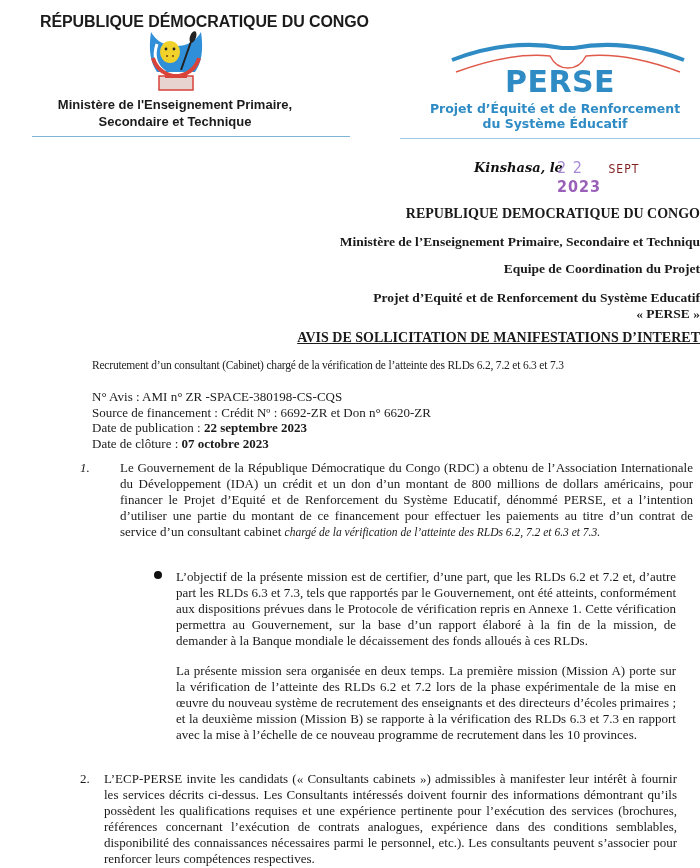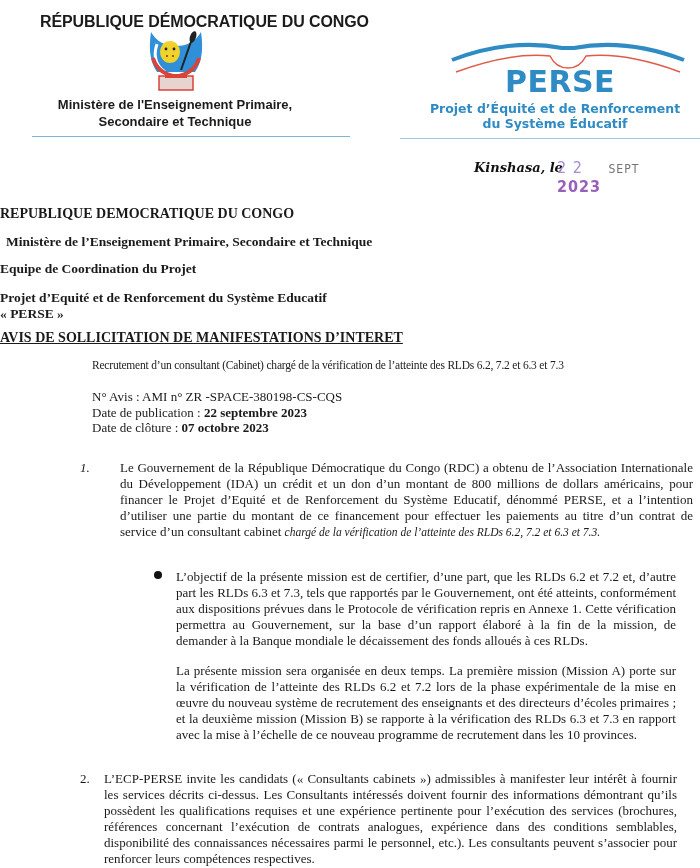--- a/index.html
+++ b/index.html
@@ -15,25 +15,25 @@
   
   .perse-arc { left: 450px; top: 38px; width: 236px; height: 36px; }
   .perse-word { left: 440px; top: 64px; width: 240px; text-align: center; font-family: "DejaVu Sans", sans-serif; font-weight: bold; font-size: 30px; color: #2f8bc4; letter-spacing: 0.5px; }
   .perse-sub { left: 420px; top: 101px; width: 270px; text-align: center; font-family: "DejaVu Sans", sans-serif; font-weight: bold; font-size: 12.5px; line-height: 15px; color: #2f8bc4; }
   .rule-right { left: 400px; top: 138px; width: 300px; height: 1px; background: #9ec8e4; }
 
   
   .place { left: 474px; top: 160px; font-family: "DejaVu Serif", serif; font-style: italic; font-weight: bold; font-size: 13px; color: #111; }
   .stamp { left: 557px; top: 158px; font-family: "DejaVu Sans Condensed", "DejaVu Sans", sans-serif; font-size: 16px; color: #a78ad6; letter-spacing: 1px; }
   .stamp .sd { margin-right: 20px; }
-  .stamp .sm { font-size: 12px; margin-right: 16px; color: #737373; text-align: center; }
+  .stamp .sm { font-size: 12px; margin-right: 16px; color: #7f1d1d; text-align: center; }
   .stamp .sy { color: #9a5fb8; font-weight: bold; }
 
   
-  .center { left: 0; width: 700px; text-align: left; font-weight: bold; font-size: 14px; }
+  .center { left: 0; width: 700px; text-align: right; font-weight: bold; font-size: 14px; }
   .h1 { top: 206px; }
   .h2 { top: 234px; font-size: 13.5px; padding-left: 6px; }
   .h3 { top: 261px; font-size: 13.5px; }
   .h4 { top: 290px; font-size: 13.5px; line-height: 16px; }
   .h5 { top: 330px; text-decoration: underline; font-size: 14px; }
 
   .subject { left: 92px; top: 359px; font-size: 11.5px; color: #222; letter-spacing: -0.2px; }
 
   .meta { left: 92px; top: 389px; font-size: 13px; line-height: 15.5px; }
   .meta b { font-weight: bold; }
@@ -99,20 +99,21 @@
 <div class="abs center h4">
   <div>Projet d’Equité et de Renforcement du Système Educatif</div>
   <div>« PERSE »</div>
 </div>
 <div class="abs center h5">AVIS DE SOLLICITATION DE MANIFESTATIONS D’INTERET</div>
 
 <div class="abs subject">Recrutement d’un consultant (Cabinet) chargé de la vérification de l’atteinte des RLDs 6.2, 7.2 et 6.3 et 7.3</div>
 
 <div class="abs meta">
   <div><span>N° Avis : </span><span>AMI n° ZR -SPACE-380198-CS-CQS</span></div>
+  <div><span>Source de financement : </span><span>Crédit Nº : 6692-ZR et Don n° 6620-ZR</span></div>
   <div><span>Date de publication : </span><b>22 septembre 2023</b></div>
   <div><span>Date de clôture : </span><b>07 octobre 2023</b></div>
 </div>
 
 <div class="abs p1-num">1.</div>
 <div class="abs para p1">
   <span>Le Gouvernement de la République Démocratique du Congo (RDC) a obtenu de l’Association Internationale du Développement (IDA) un crédit et un don d’un montant de 800 millions de dollars américains, pour financer le Projet d’Equité et de Renforcement du Système Educatif, dénommé PERSE, et a l’intention d’utiliser une partie du montant de ce financement pour effectuer les paiements au titre d’un contrat de service d’un consultant cabinet </span><span class="it">chargé de la vérification de l’atteinte des RLDs 6.2, 7.2 et 6.3 et 7.3.</span>
 </div>
 
 <div class="abs bullet"></div>

